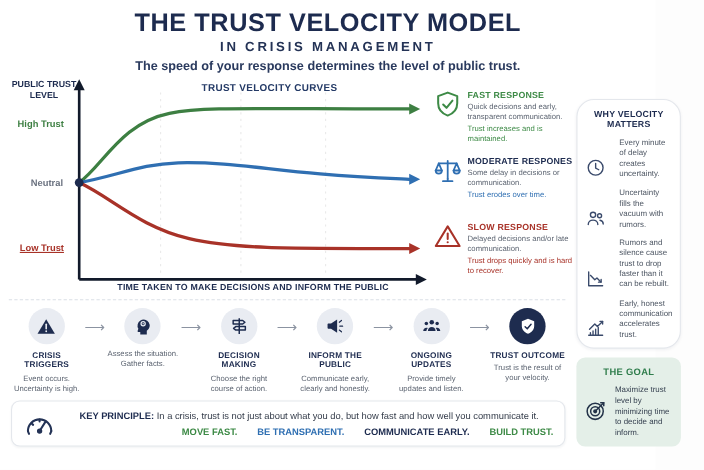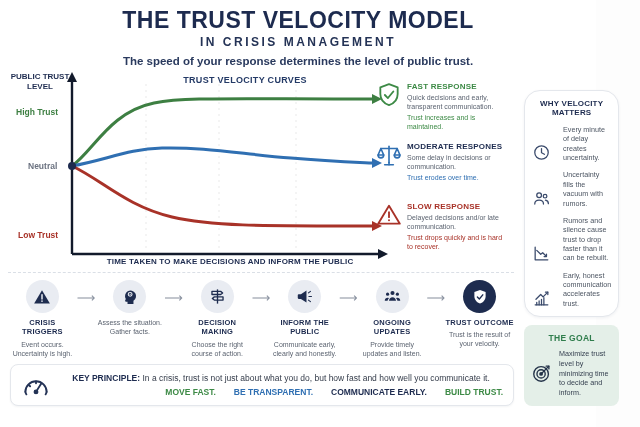--- a/index.html
+++ b/index.html
@@ -21,26 +21,26 @@
   
   .chart-section { position:relative; height:200px; }
   .y-axis-label { position:absolute; left:2px; top:2px; width:76px; text-align:center;
                   font-size:8px; font-weight:bold; color:#1d2b4f; line-height:1.3; }
   .chart-title { position:absolute; left:130px; top:5px; width:230px; text-align:center;
                  font-size:9px; font-weight:bold; color:#243a66; letter-spacing:.3px; }
   .chart-svg { position:absolute; left:6px; top:0; }
   .ytick { position:absolute; font-size:8.5px; font-weight:bold; }
   .ytick.high { left:16px; top:37px; color:#3d7f42; }
   .ytick.neutral { left:28px; top:91px; color:#6b7280; }
-  .ytick.low { left:18px; top:160px; color:#a83228; }
+  .ytick.low { left:18px; top:150px; color:#a83228;text-decoration:underline; }
   .x-axis-label { position:absolute; left:80px; top:187px; width:300px; text-align:center;
                   font-size:8px; font-weight:bold; color:#1d2b4f; letter-spacing:.2px; }
 
   
-  .annot { position:absolute; left:376px; width:128px; display:flex; gap:5px;justify-content:space-between; }
+  .annot { position:absolute; left:394px; width:128px; display:flex; gap:5px;justify-content:space-between; }
   .annot .a-icon { flex:0 0 26px; height:26px; }
   .annot .a-text { font-size:7px; line-height:1.3; }
   .annot .a-title { font-size:8px; font-weight:bold; letter-spacing:.2px; margin-bottom:1px; }
   .annot .a-desc { color:#5b6370; }
   .annot .a-note { margin-top:1px; }
   .annot.fast { top:12px; }
   .annot.moderate { top:72px; }
   .annot.slow { top:132px; }
   .annot.fast .a-title, .annot.fast .a-note, .annot.fast .a-icon { color:#3d8a46; }
   .annot.moderate .a-title { color:#1d2b4f; }

